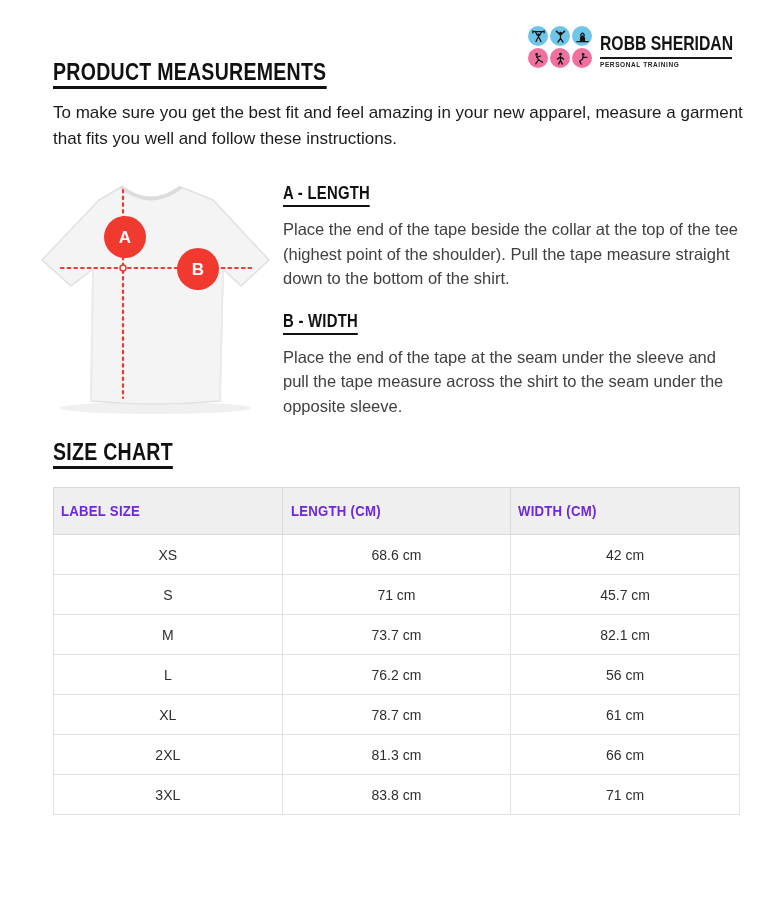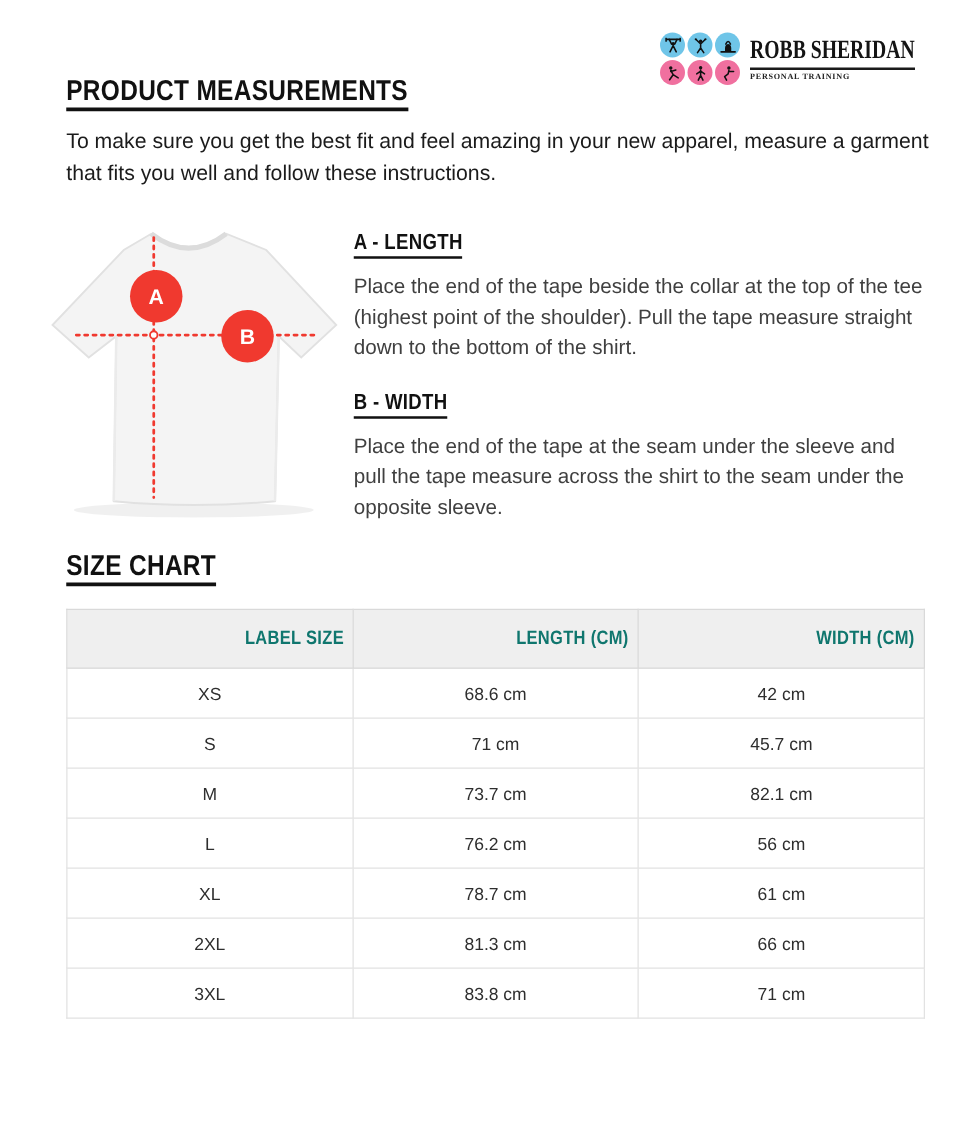--- a/index.html
+++ b/index.html
@@ -2,21 +2,21 @@
 <html><head>
 <meta charset="utf-8">
 <style>
   html,body { margin:0; padding:0; background:#fff; }
   .page {
     position:relative; width:768px; height:916px; background:#ffffff;
     font-family:"Liberation Sans", sans-serif; color:#1c1c1c; overflow:hidden;
   }
 
   
-  .logo { position:absolute; top:25px; left:528px; display:flex; gap:8px; align-items:center;font-family:Liberation Serif, serif; }
+  .logo { position:absolute; top:25px; left:528px; display:flex; gap:8px; align-items:flex-end; }
   .logo-icons { display:grid; grid-template-columns:repeat(3,20px); grid-auto-rows:20px; gap:2px; margin-top:1px; }
   .logo-icon { width:20px; height:20px; border-radius:50%; display:flex; align-items:center; justify-content:center; }
   .logo-icon svg { width:15px; height:15px; }
   .logo-text { width:132px; }
   .brand { font-size:21px; font-weight:bold; line-height:1.05; white-space:nowrap;
            transform:scaleX(.75); transform-origin:left top; color:#141414; }
   .brand-rule { width:100%; height:2px; background:#1a1a1a; margin:3px 0 2px; }
   .tagline { font-size:6.5px; font-weight:bold; letter-spacing:.6px; color:#222; white-space:nowrap; }
 
   
@@ -40,22 +40,22 @@
     display:inline-block; margin:0; font-size:17.5px; font-weight:bold; color:#111; line-height:1.15;
     white-space:nowrap; transform:scaleX(.85); transform-origin:left top;
     border-bottom:2.5px solid #111; padding-bottom:2px; letter-spacing:.3px;
   }
   .inst-body { margin:10px 0 0; font-size:16.5px; line-height:24.5px; color:#404040; }
   .inst-section + .inst-section { margin-top:20px; }
 
   
   .size-table { position:absolute; left:53px; top:487px; width:687px; border-collapse:collapse; table-layout:fixed; }
   .size-table th {
-    height:46px; font-size:15.5px; font-weight:bold; color:#0f766e;
-    border:1px solid #d9d9d9; text-align:right; padding:0;margin-top:12px;
+    height:46px; font-size:15.5px; font-weight:bold; color:#6d28d9;
+    border:1px solid #d9d9d9; text-align:left; padding:0;margin-top:12px;
   }
   .size-table th span { display:inline-block; transform:scaleX(.85); letter-spacing:.3px; white-space:nowrap; }
   .size-table td {
     height:39px; font-size:14px; color:#2e2e2e; text-align:center;
     border:1px solid #e2e2e2; padding:0;
   }
 </style>
 </head>
 <body>
 

